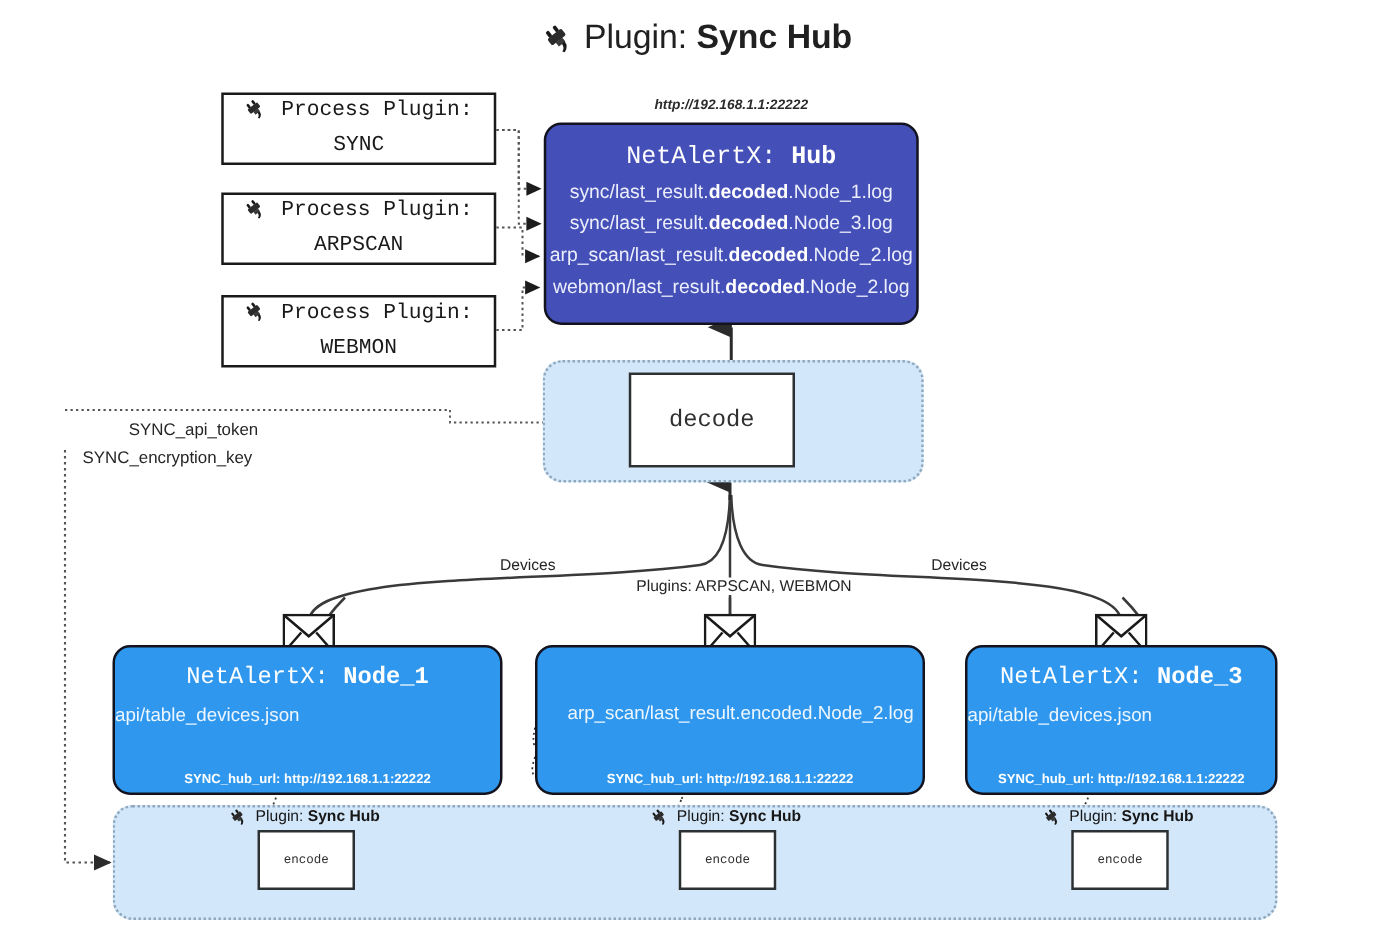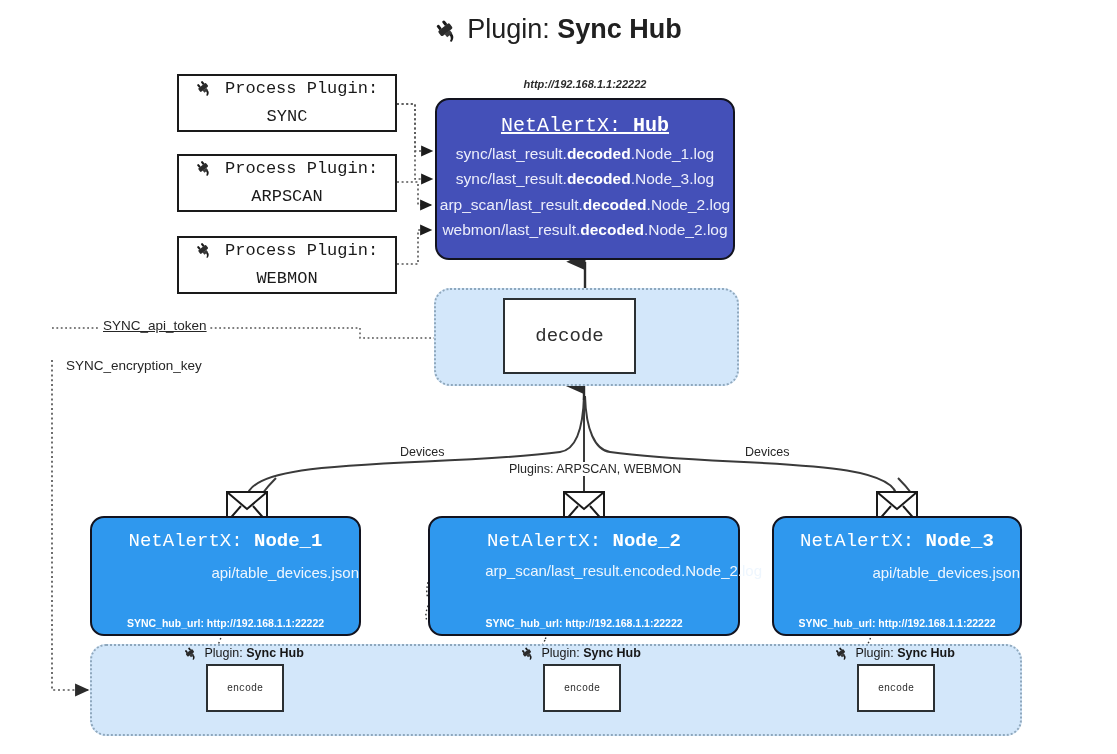--- a/index.html
+++ b/index.html
@@ -44,21 +44,21 @@
       display:flex;align-items:center;justify-content:center;
       font-family:"Liberation Mono","DejaVu Sans Mono",monospace;color:#2f2f2f;}
   #decode-box{font-size:19px;}
   .encode-box{font-size:10px;}
 
   
   .nodebox{background:#2F98EE;border:2.5px solid #12131f;border-radius:14px;}
   .node-title{position:absolute;left:0;width:100%;text-align:center;color:#ffffff;
       font-family:"Liberation Mono","DejaVu Sans Mono",monospace;font-size:19px;}
   .node-title .b{font-weight:700;}
-  .node-line{position:absolute;left:0;width:100%;text-align:right;color:#eef6fe;
+  .node-line{position:absolute;left:0;width:100%;text-align:left;color:#eef6fe;
       font-size:15px;white-space:nowrap;}
   .node-foot{position:absolute;left:0;width:100%;text-align:center;color:#ffffff;
       font-size:10.5px;font-weight:700;white-space:nowrap;}
 
   
   .flabel{position:absolute;font-size:13.5px;color:#262626;white-space:nowrap;background:#ffffff;
       padding:0 3px;}
   .elabel{position:absolute;font-size:12.5px;color:#262626;white-space:nowrap;background:#ffffff;
       padding:0 4px;text-align:center;}
   .plugin-cap{position:absolute;font-size:12.5px;color:#161616;white-space:nowrap;
@@ -189,21 +189,21 @@
           </g>
         </svg>
       </span><span>Process Plugin:</span>
     </div>
     <div class="l2">WEBMON</div>
   </div>
 
   <div id="hub-url" style="left:435px;top:78px;width:300px;">http://192.168.1.1:22222</div>
 
   <div class="box" id="hub-box" style="left:435px;top:98px;width:300px;height:162px;">
-    <div id="hub-title" style="top:14px;text-decoration:underline;">
+    <div id="hub-title" style="top:14px;">
       <span>NetAlertX:</span>
       <span class="b">Hub</span>
     </div>
     <div class="hubline" style="top:45px;">
       <span>sync/last_result.</span><b>decoded</b><span>.Node_1.log</span>
     </div>
     <div class="hubline" style="top:70px;">
       <span>sync/last_result.</span><b>decoded</b><span>.Node_3.log</span>
     </div>
     <div class="hubline" style="top:96px;">
@@ -212,21 +212,21 @@
     <div class="hubline" style="top:121px;text-align:center;">
       <span>webmon/last_result.</span><b>decoded</b><span>.Node_2.log</span>
     </div>
   </div>
 
   <div class="box lightpanel" style="left:434px;top:288px;width:305px;height:98px;"></div>
   <div class="box whitebox" id="decode-box" style="left:503px;top:298px;width:133px;height:76px;">
     <span>decode</span>
   </div>
 
-  <div class="flabel" style="left:100px;top:318px;text-decoration:underline;">SYNC_api_token</div>
+  <div class="flabel" style="left:100px;top:336px;">SYNC_api_token</div>
   <div class="flabel" style="left:63px;top:358px;">SYNC_encryption_key</div>
 
   <div class="elabel" style="left:396px;top:445px;">Devices</div>
   <div class="elabel" style="left:741px;top:445px;">Devices</div>
   <div class="elabel" style="left:505px;top:462px;">Plugins: ARPSCAN, WEBMON</div>
 
   <div class="envelope" style="left:226px;top:491px;">
     <svg width="42" height="32" viewBox="0 0 42 32">
       <rect x="1" y="1" width="40" height="30" fill="#fff" stroke="#1a1a1a" stroke-width="2"></rect>
       <path d="M1,1 L21,18 L41,1" fill="none" stroke="#1a1a1a" stroke-width="2"></path>
@@ -241,34 +241,30 @@
     </svg>
   </div>
   <div class="envelope" style="left:876px;top:491px;">
     <svg width="42" height="32" viewBox="0 0 42 32">
       <rect x="1" y="1" width="40" height="30" fill="#fff" stroke="#1a1a1a" stroke-width="2"></rect>
       <path d="M1,1 L21,18 L41,1" fill="none" stroke="#1a1a1a" stroke-width="2"></path>
       <path d="M1,31 L15,15 M41,31 L27,15" fill="none" stroke="#1a1a1a" stroke-width="2"></path>
     </svg>
   </div>
 
-  <div class="box nodebox" style="left:90px;top:516px;width:271px;height:120px;">
+  <div class="box nodebox" style="left:90px;top:516px;width:312px;height:120px;">
     <div class="node-title" style="top:12px;">
       <span>NetAlertX:</span>
       <span class="b">Node_1</span>
     </div>
     <div class="node-line" style="top:46px;">api/table_devices.json</div>
     <div class="node-foot" style="top:99px;">SYNC_hub_url: http://192.168.1.1:22222</div>
   </div>
 
   <div class="box nodebox" style="left:428px;top:516px;width:312px;height:120px;">
-    <div class="node-title" style="top:12px;">
-      <span>NetAlertX:</span>
-      <span class="b">Node_2</span>
-    </div>
     <div class="node-line" style="top:44px;margin-left:24px;">arp_scan/last_result.encoded.Node_2.log</div>
     <div class="node-foot" style="top:99px;">SYNC_hub_url: http://192.168.1.1:22222</div>
   </div>
 
   <div class="box nodebox" style="left:772px;top:516px;width:250px;height:120px;">
     <div class="node-title" style="top:12px;">
       <span>NetAlertX:</span>
       <span class="b">Node_3</span>
     </div>
     <div class="node-line" style="top:46px;">api/table_devices.json</div>

